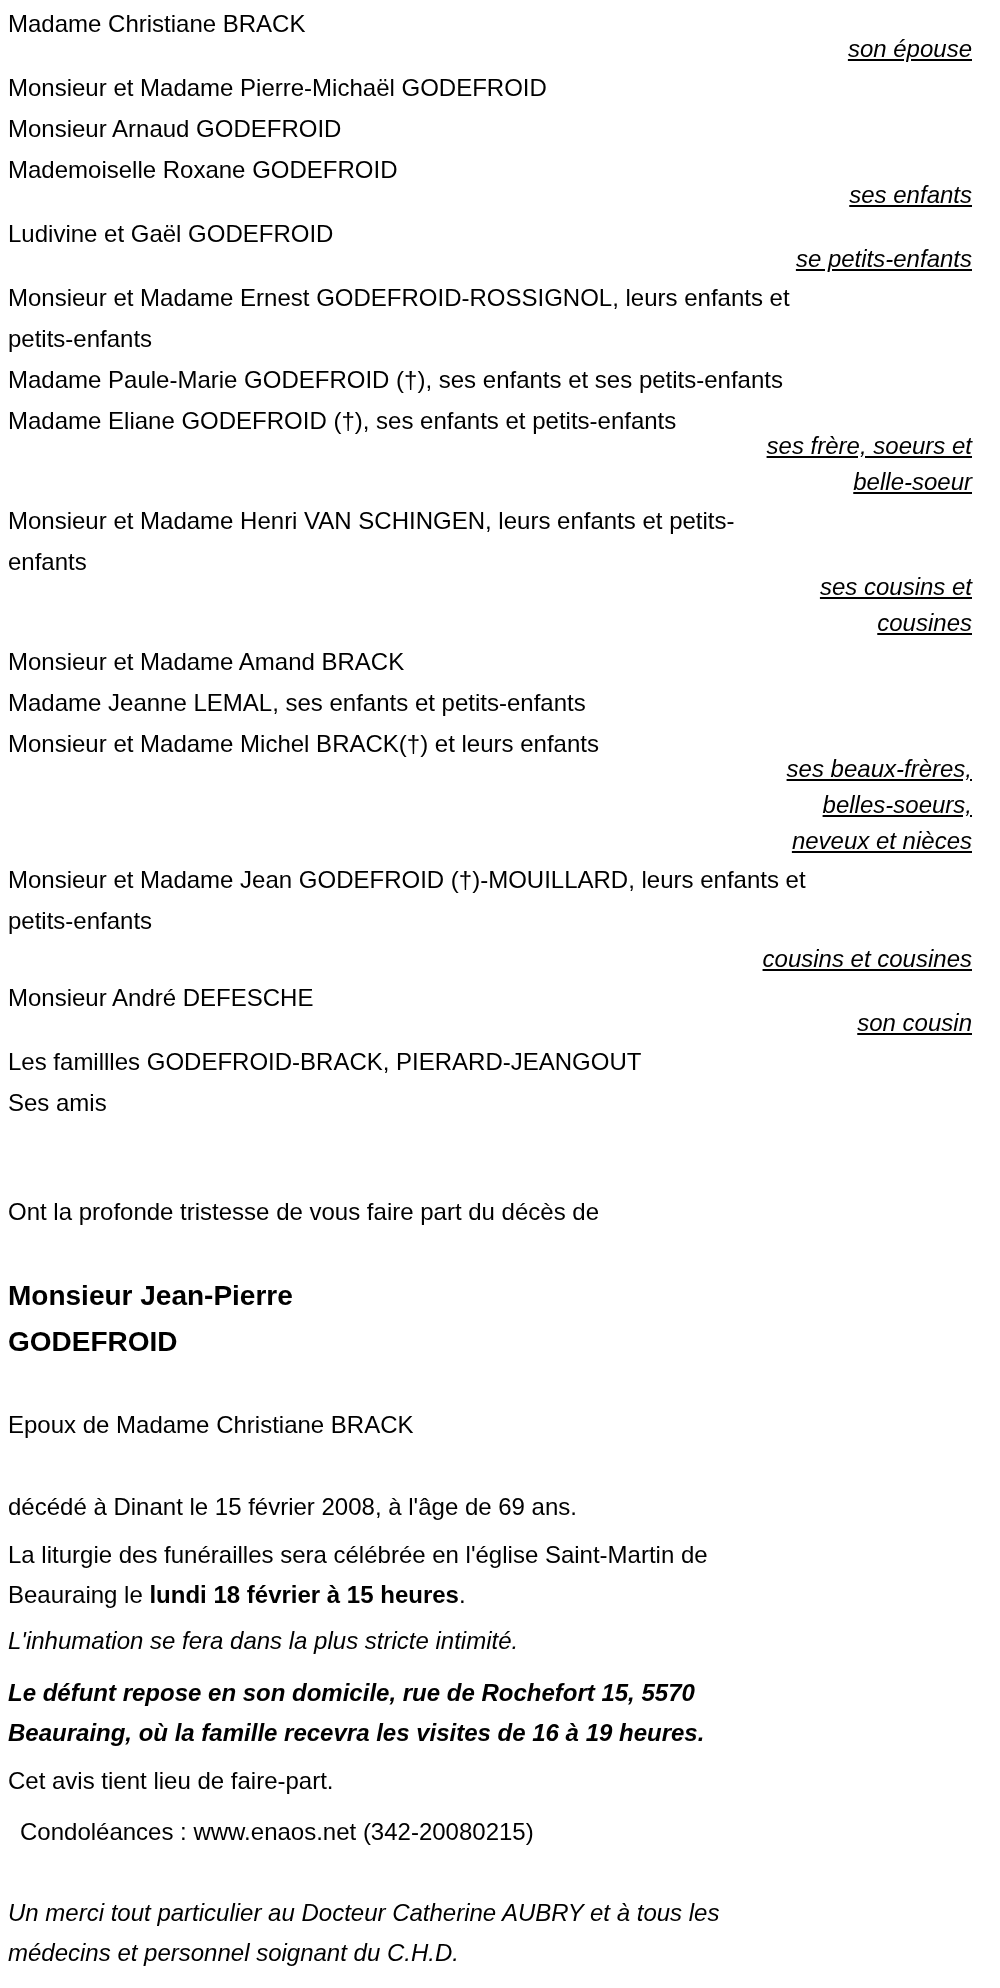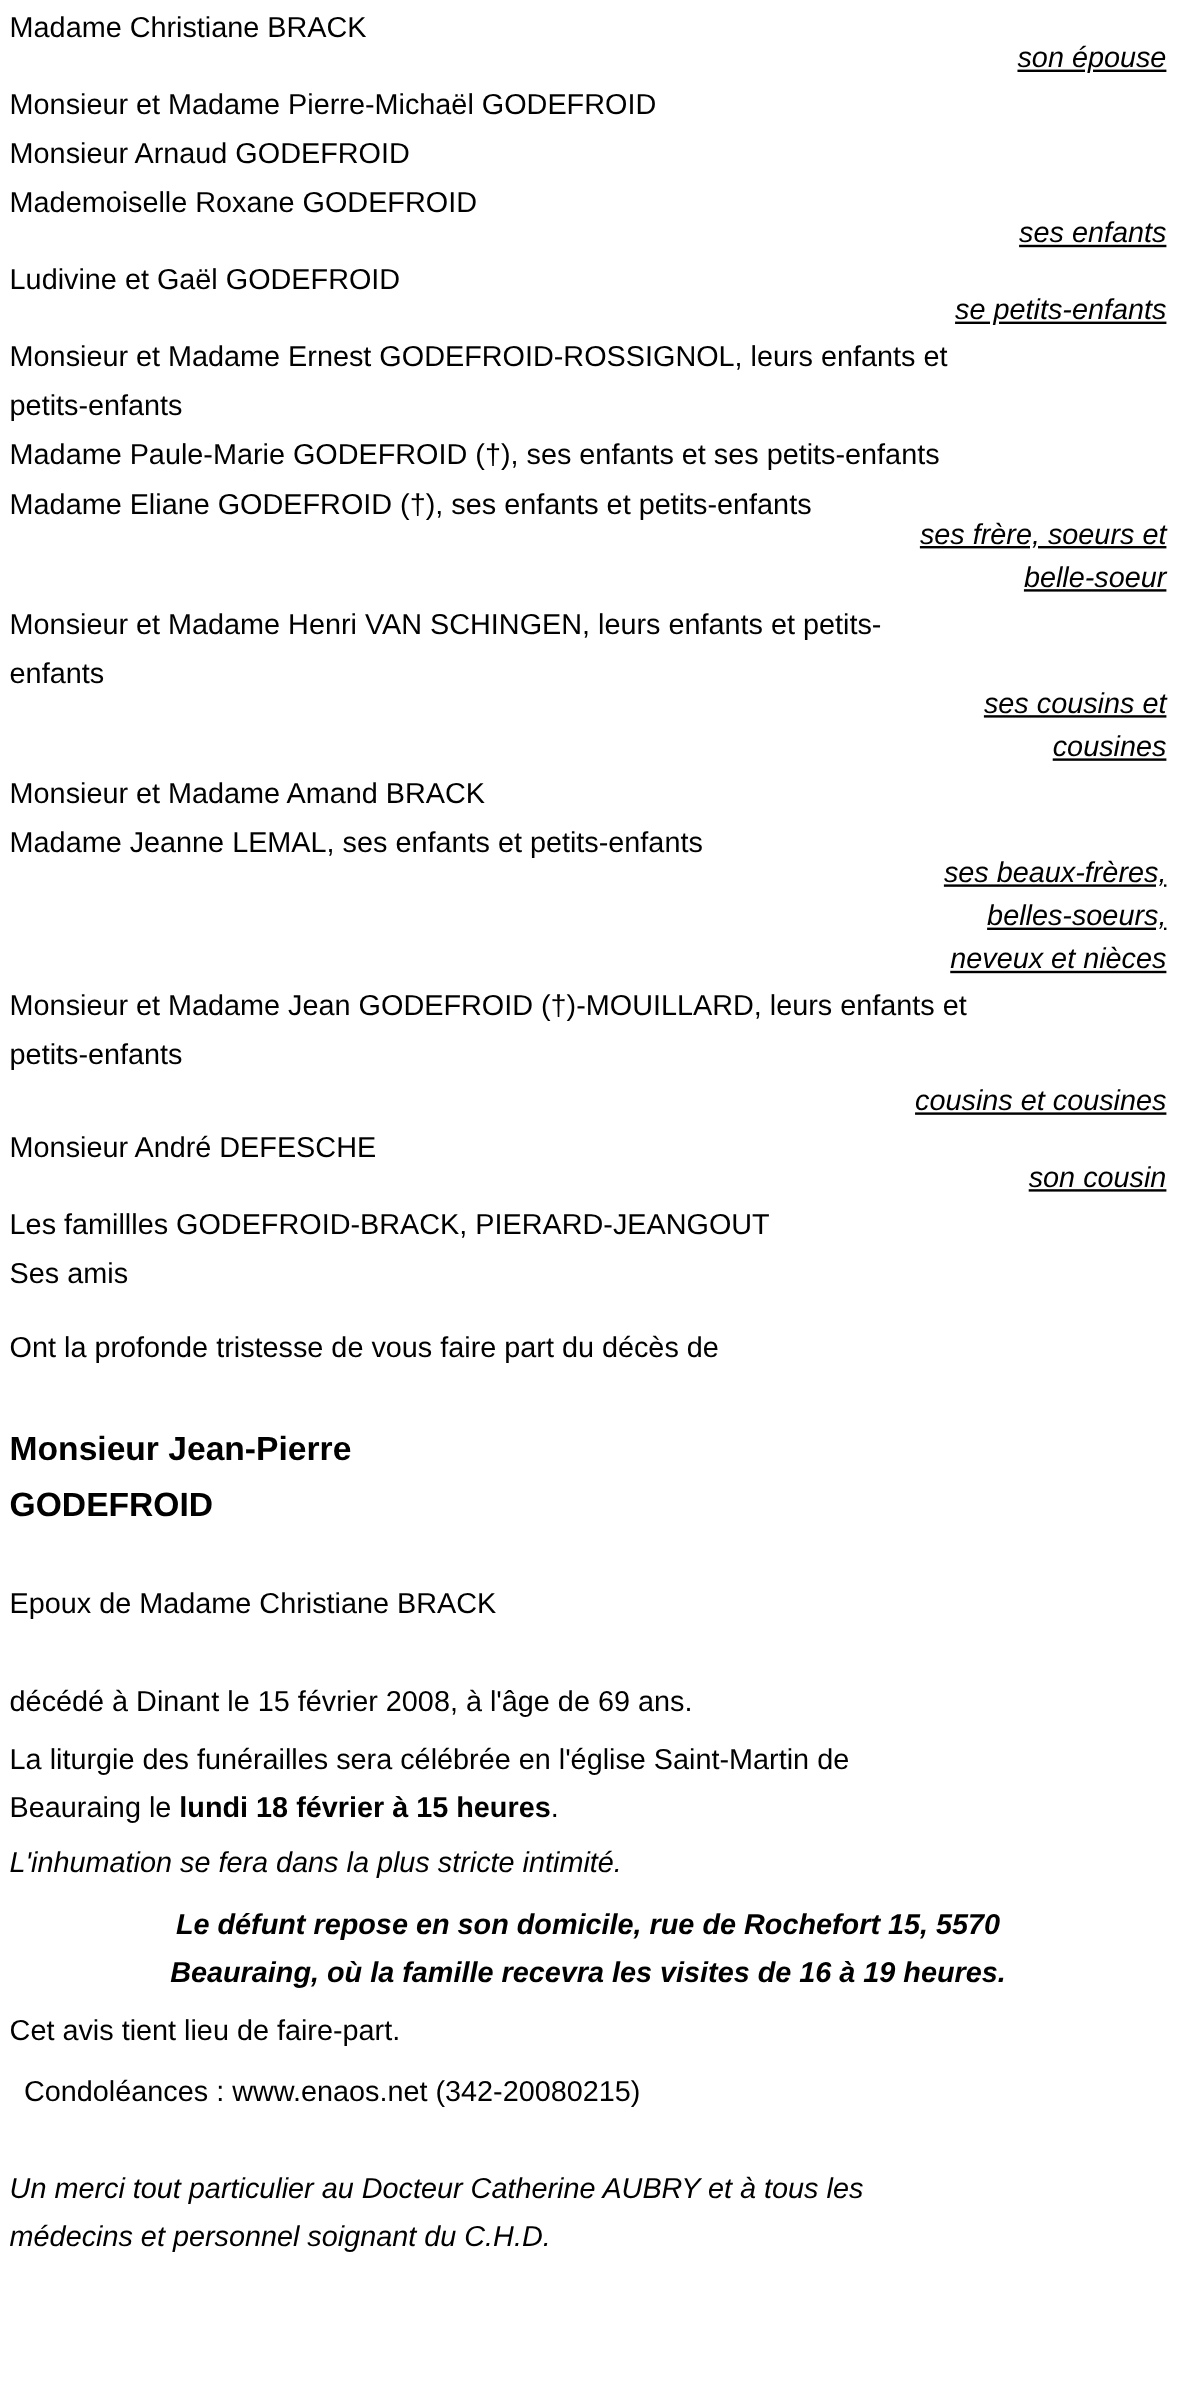--- a/index.html
+++ b/index.html
@@ -5,31 +5,31 @@
   html,body{margin:0;padding:0;background:#ffffff;}
   body{color:#000000;font-family:"Liberation Sans","DejaVu Sans",sans-serif;}
   .page{position:relative;width:984px;height:1988px;box-sizing:border-box;
         padding:3px 12px 0 8px;overflow:hidden;background:#ffffff;}
   
   .line{white-space:nowrap;}
   .line.nm{font-size:24px;line-height:41px;text-align:left;}
   .line.rel{font-size:24px;line-height:36px;font-style:italic;text-align:right;text-decoration:underline;}
   .line.rel.tight{margin-top:-13px;}
   
-  .intro{font-size:24px;line-height:40px;margin:22px 0 0 0;white-space:nowrap;}
+  .intro{font-size:24px;line-height:40px;margin:69px 0 0 0;white-space:nowrap;}
   .deceased{font-size:28px;line-height:46px;font-weight:bold;margin:41px 0 0 0;}
   .dl{display:block;white-space:nowrap;}
   .spouse{font-size:24px;line-height:40px;margin:40px 0 0 0;white-space:nowrap;}
   
   .para{font-size:24px;line-height:40px;margin:0;}
   .pl{display:block;white-space:nowrap;}
   .p-death{margin-top:42px;white-space:nowrap;}
   .p-liturgy{margin-top:8px;}
   .p-inhum{margin-top:6px;font-style:italic;white-space:nowrap;}
-  .p-repose{margin-top:12px;font-style:italic;font-weight:bold;text-align:center;}
+  .p-repose{margin-top:12px;font-style:italic;font-weight:bold;}
   .p-avis{margin-top:8px;white-space:nowrap;}
   .p-condol{margin-top:11px;white-space:nowrap;margin-left:12px;}
   .p-thanks{margin-top:41px;font-style:italic;}
   b{font-weight:bold;}
 </style>
 </head>
 <body>
 
 <div class="page">
 
@@ -47,20 +47,21 @@
       <div class="line nm">Madame Paule-Marie GODEFROID (†), ses enfants et ses petits-enfants</div>
       <div class="line nm">Madame Eliane GODEFROID (†), ses enfants et petits-enfants</div>
       <div class="line rel tight">ses frère, soeurs et</div>
       <div class="line rel">belle-soeur</div>
       <div class="line nm">Monsieur et Madame Henri VAN SCHINGEN, leurs enfants et petits-</div>
       <div class="line nm">enfants</div>
       <div class="line rel tight">ses cousins et</div>
       <div class="line rel">cousines</div>
       <div class="line nm">Monsieur et Madame Amand BRACK</div>
       <div class="line nm">Madame Jeanne LEMAL, ses enfants et petits-enfants</div>
+      <div class="line nm">Monsieur et Madame Michel BRACK(†) et leurs enfants</div>
       <div class="line rel tight">ses beaux-frères,</div>
       <div class="line rel">belles-soeurs,</div>
       <div class="line rel">neveux et nièces</div>
       <div class="line nm">Monsieur et Madame Jean GODEFROID (†)-MOUILLARD, leurs enfants et</div>
       <div class="line nm">petits-enfants</div>
       <div class="line rel">cousins et cousines</div>
       <div class="line nm">Monsieur André DEFESCHE</div>
       <div class="line rel tight">son cousin</div>
       <div class="line nm">Les famillles GODEFROID-BRACK, PIERARD-JEANGOUT</div>
       <div class="line nm">Ses amis</div>

